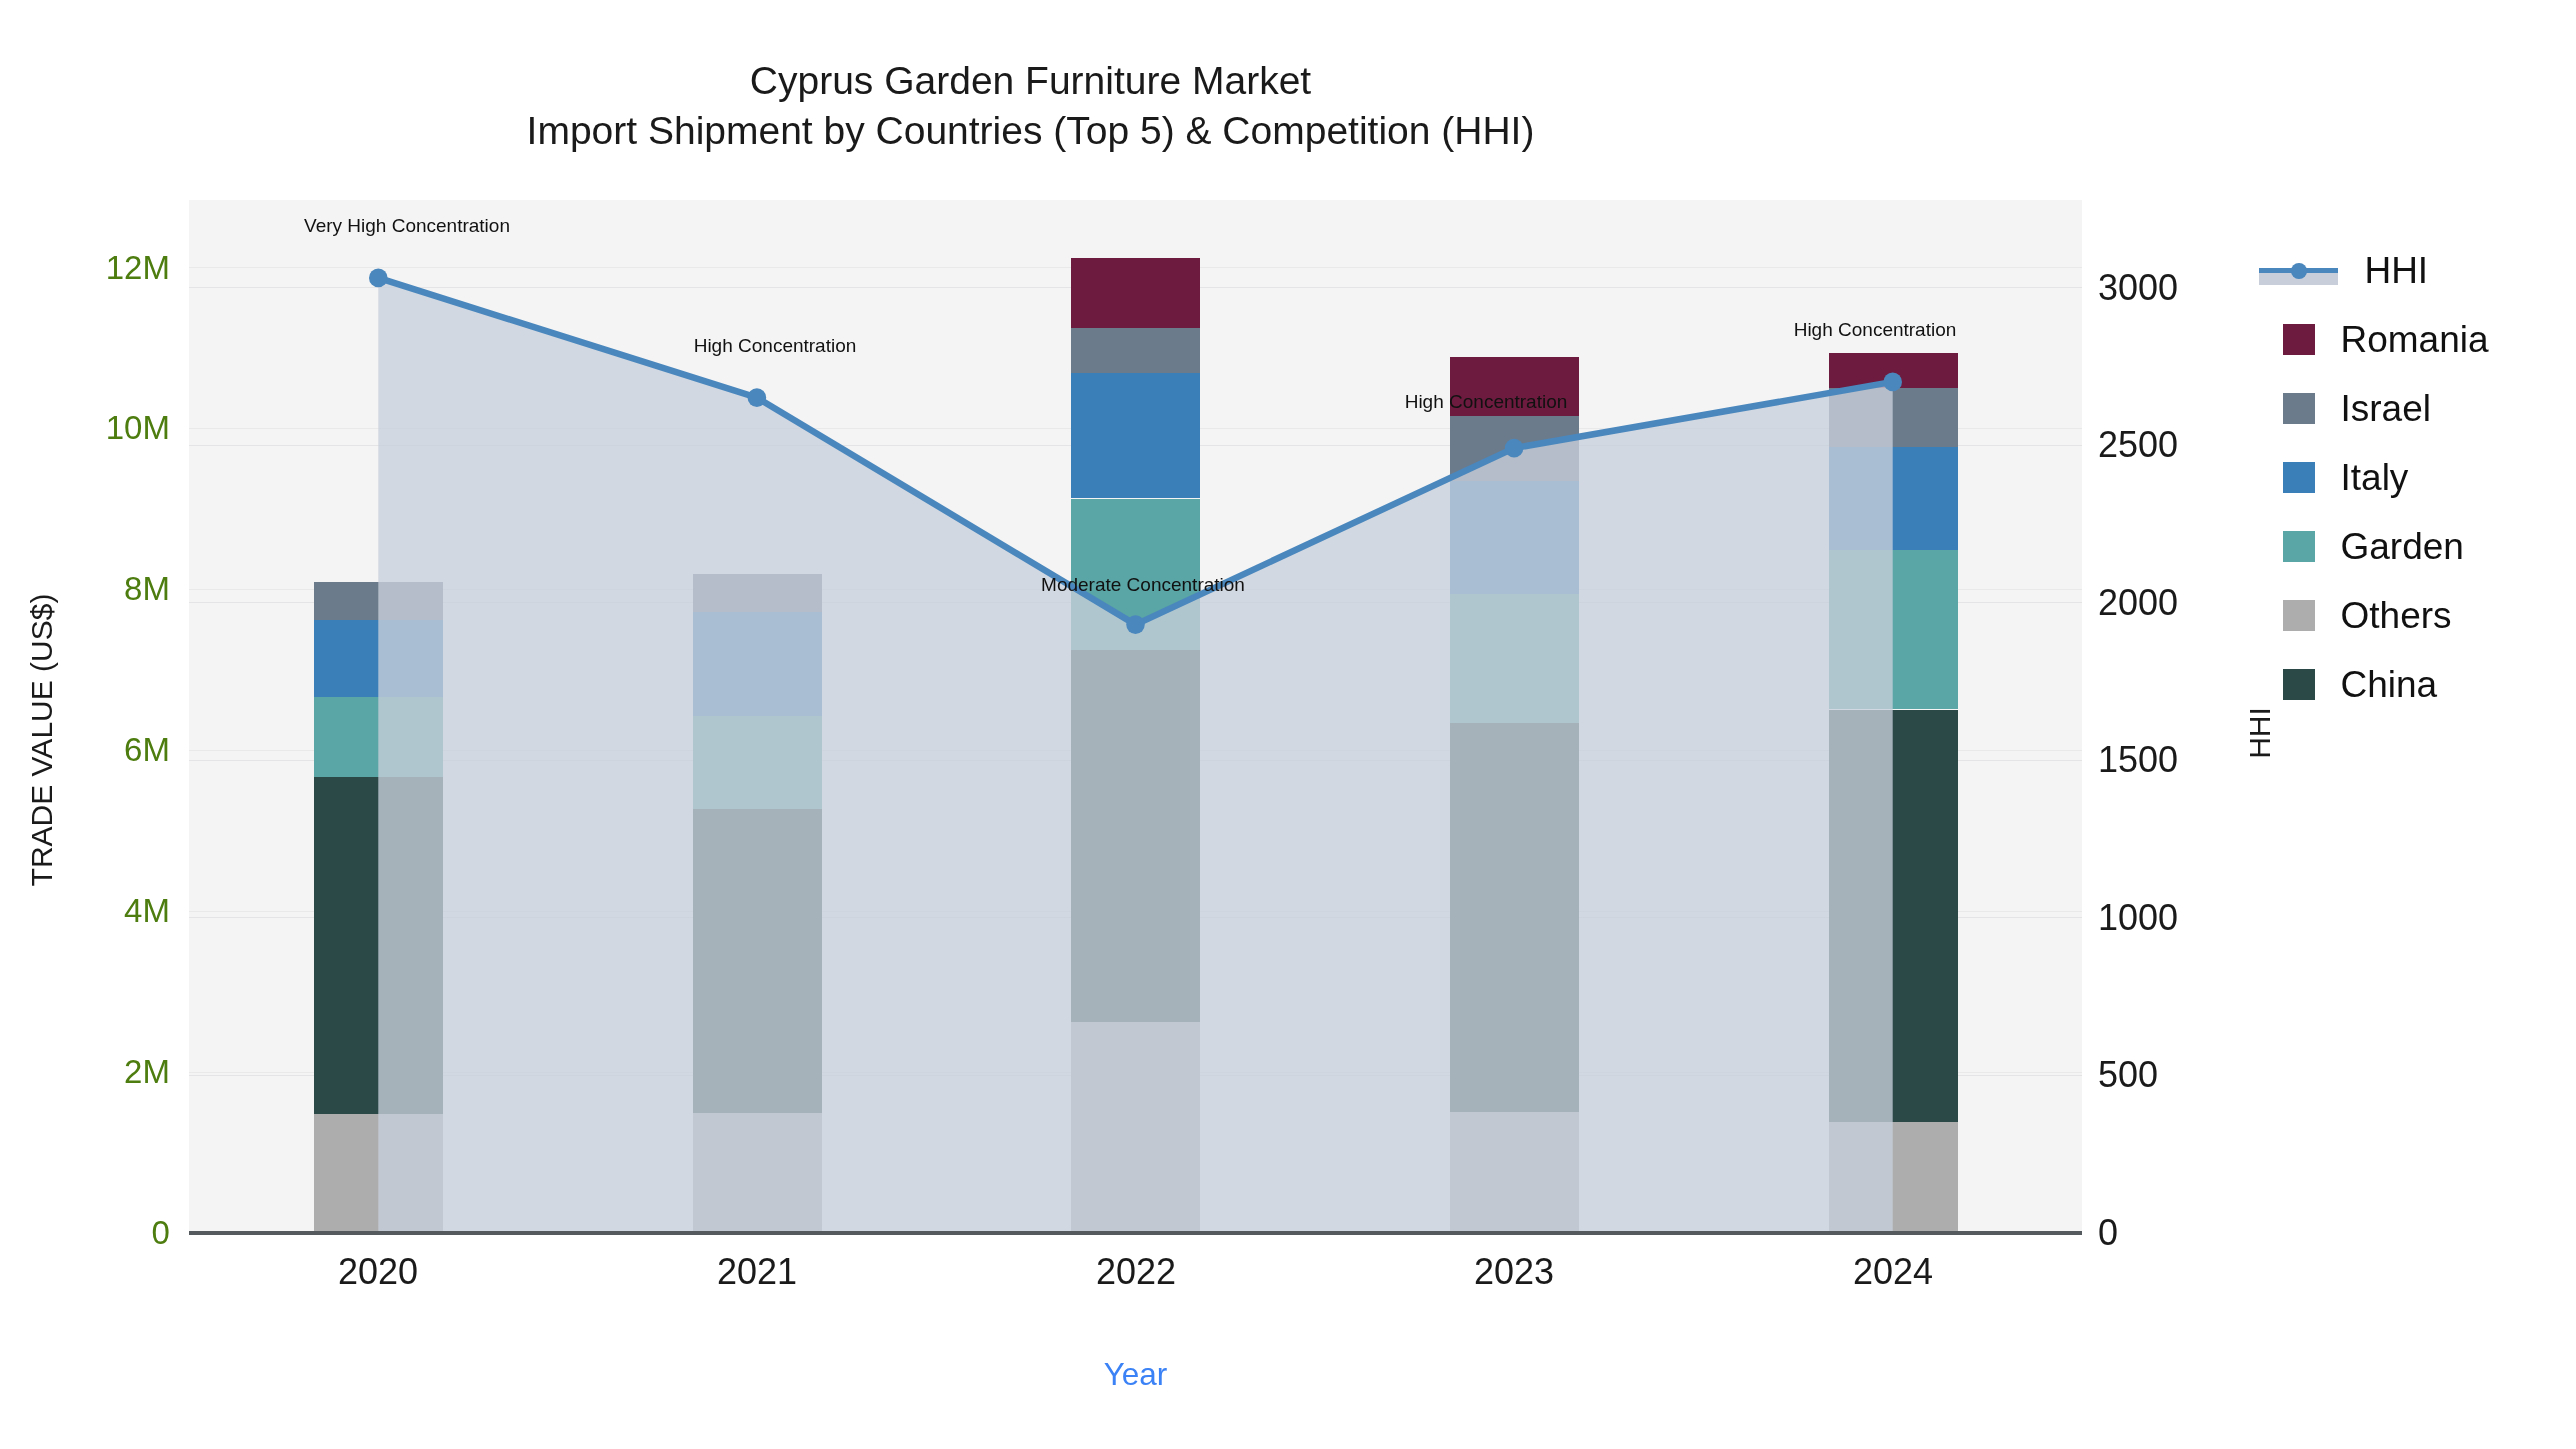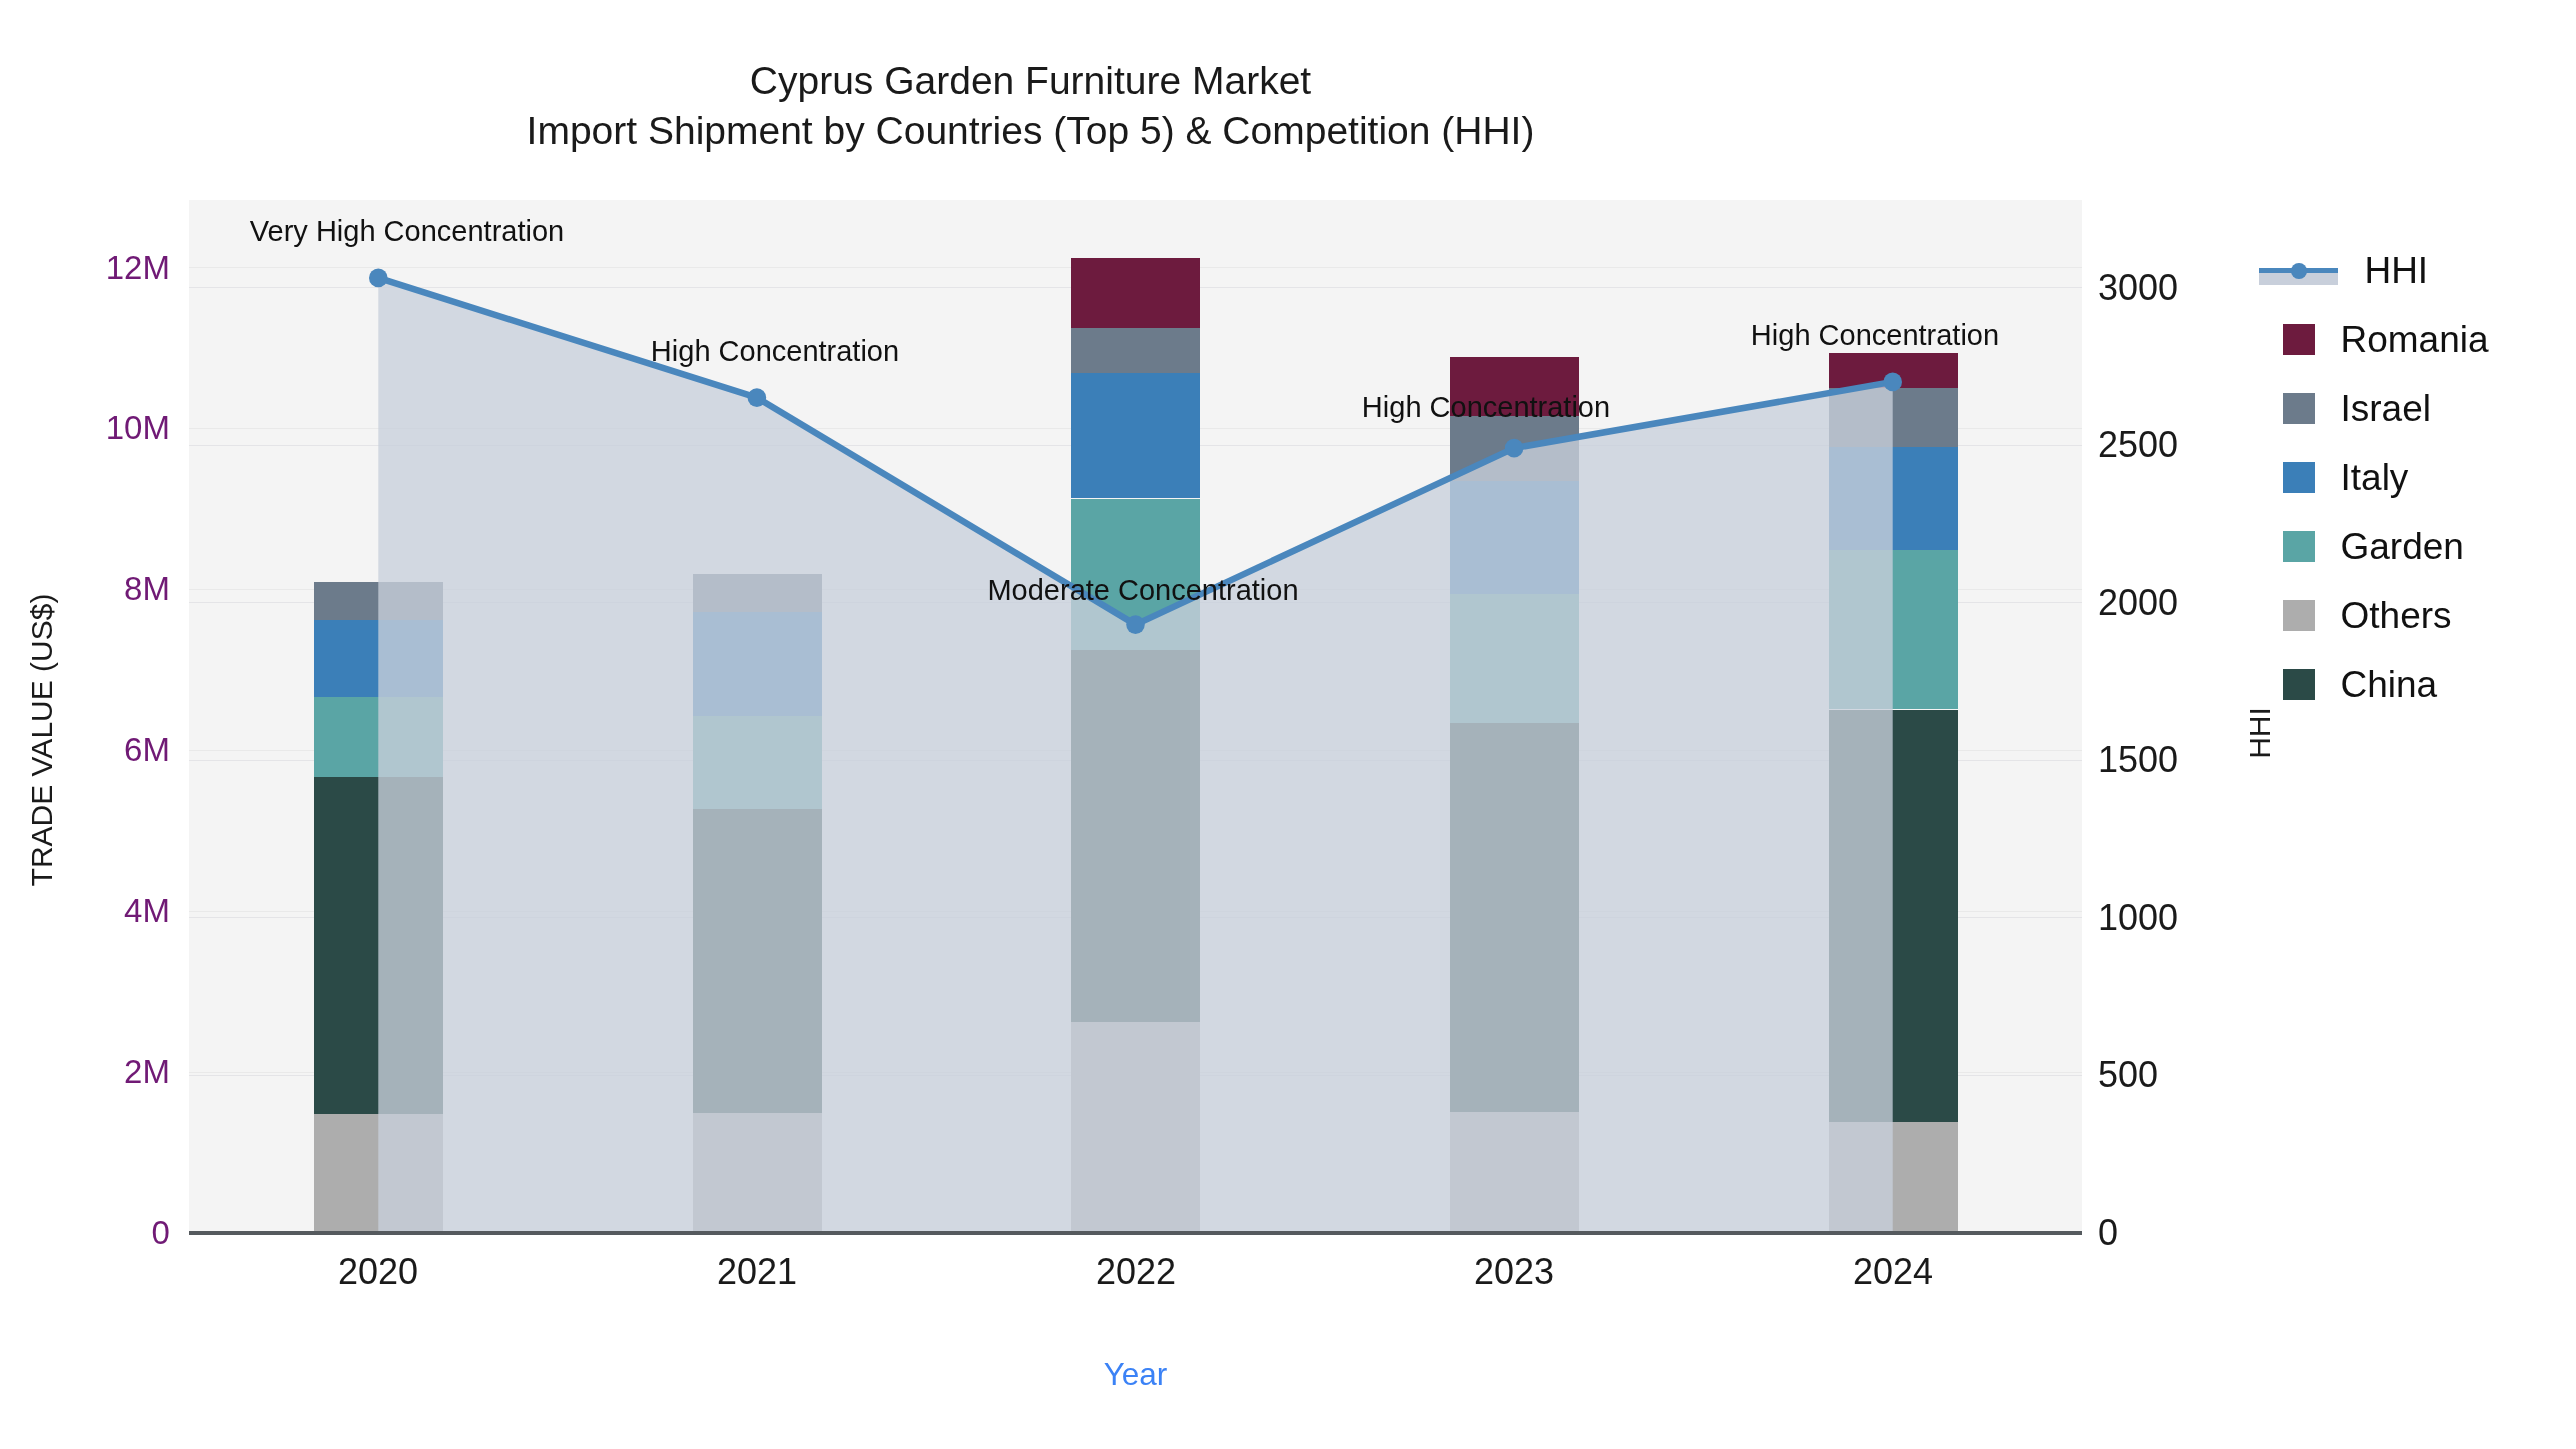--- a/index.html
+++ b/index.html
@@ -14,21 +14,21 @@
   
   #plot{position:absolute;left:189px;top:200px;width:1893px;height:1033px;background:#f4f4f4;}
   #plotinner{position:absolute;left:0;top:0;width:100%;height:100%;overflow:hidden;}
 
   .gridline{position:absolute;left:0;width:100%;height:1.4px;background:#e9e9e9;}
   .gridline.r{background:#e4e4e7;}
 
   #xaxisline{position:absolute;left:189px;top:1231px;width:1893px;height:3.6px;background:#555a5e;}
 
   
-  .ytick{position:absolute;right:2.1px;text-align:left;font-size:33px;color:#701a75;
+  .ytick{position:absolute;right:2.1px;text-align:left;font-size:33px;color:#4d7c0f;
          transform:translateY(-50%);white-space:nowrap;}
   #yticksL{position:absolute;left:0px;top:0;width:172px;height:1449px;}
   .ytickR{position:absolute;left:0;text-align:left;font-size:36px;color:#1a1a1a;
           transform:translateY(-50%);white-space:nowrap;}
   #yticksR{position:absolute;left:2098px;top:0;width:215px;height:1449px;}
 
   .xtick{position:absolute;top:1251px;text-align:center;font-size:36px;color:#1a1a1a;
          transform:translateX(-50%);white-space:nowrap;}
 
   #ylabelL{position:absolute;left:-230px;top:723px;width:544px;text-align:center;
@@ -38,21 +38,21 @@
   #xlabel{position:absolute;left:189px;top:1356px;width:1893px;text-align:center;
           font-size:31.5px;color:#3b82f6;}
 
   
   .barstack{position:absolute;bottom:0;width:129px;}
   .seg{position:absolute;left:0;width:100%;}
 
   
   #hhisvg{position:absolute;left:0;top:0;width:1893px;height:1033px;pointer-events:none;}
 
-  .ann{position:absolute;font-size:29px;color:#111;white-space:nowrap;transform:translateX(-50%);}
+  .ann{position:absolute;font-size:19px;color:#111;white-space:nowrap;transform:translateX(-50%);}
 
   
   #legend{position:absolute;left:2283px;top:236px;width:286px;}
   .legrow{display:flex;align-items:center;height:69px;}
   .legswatch{width:31.5px;height:31.5px;margin-right:26px;flex:0 0 auto;}
   .legline{width:79px;height:31.5px;margin-right:26px;flex:0 0 auto;position:relative;margin-left:-23.6px;}
   .legline .lband{position:absolute;left:0;top:18.6px;width:79px;height:11.4px;background:#c8cfdb;}
   .legline .lstroke{position:absolute;left:0;top:13.6px;width:79px;height:5px;background:#4a87bd;}
   .legline .ldot{position:absolute;left:31.5px;top:8.6px;width:15.7px;height:15.7px;border-radius:50%;background:#4a87bd;}
   .leglabel{font-size:37px;color:#111;white-space:nowrap;}

